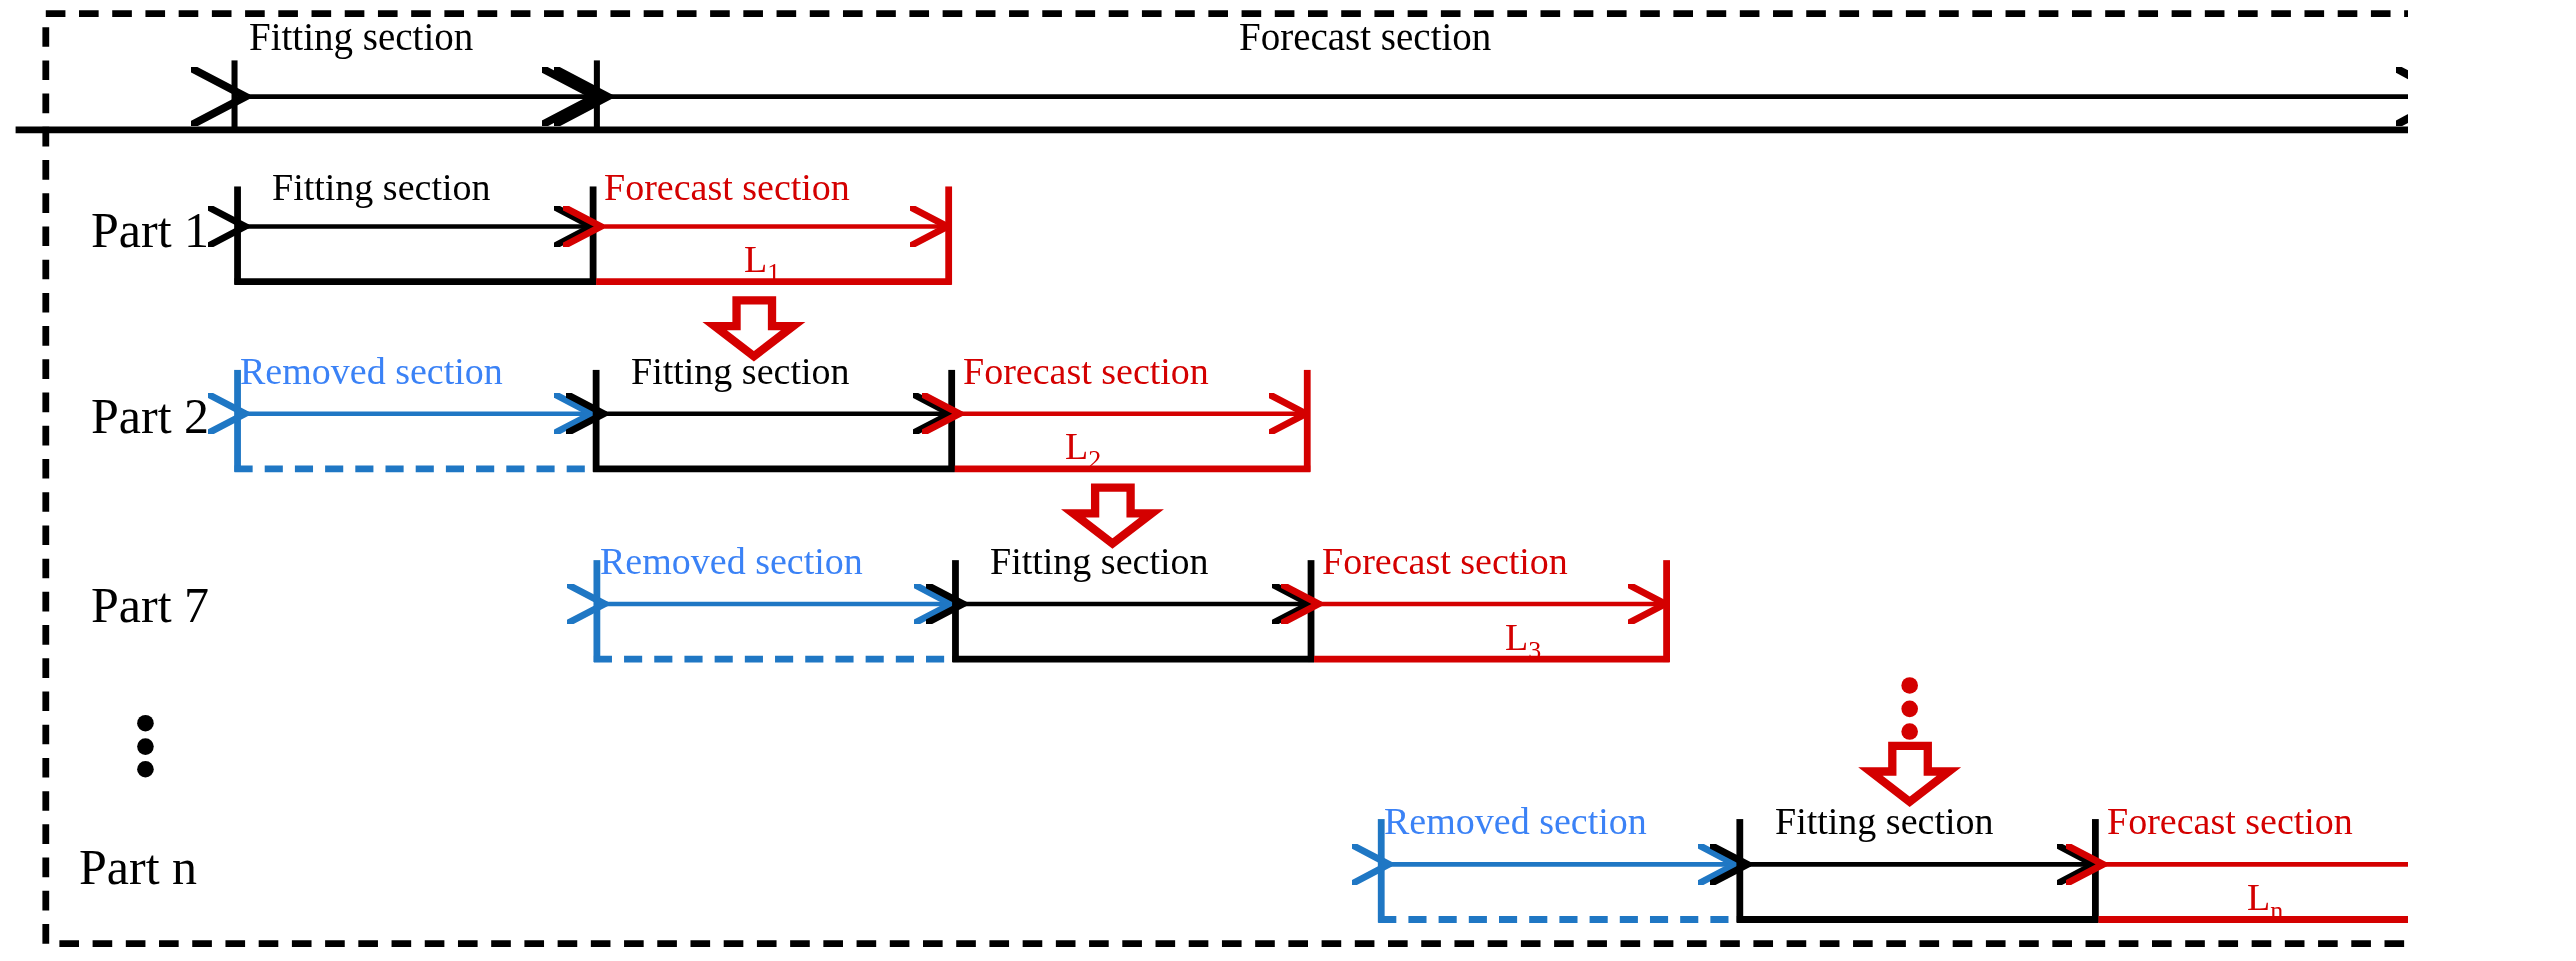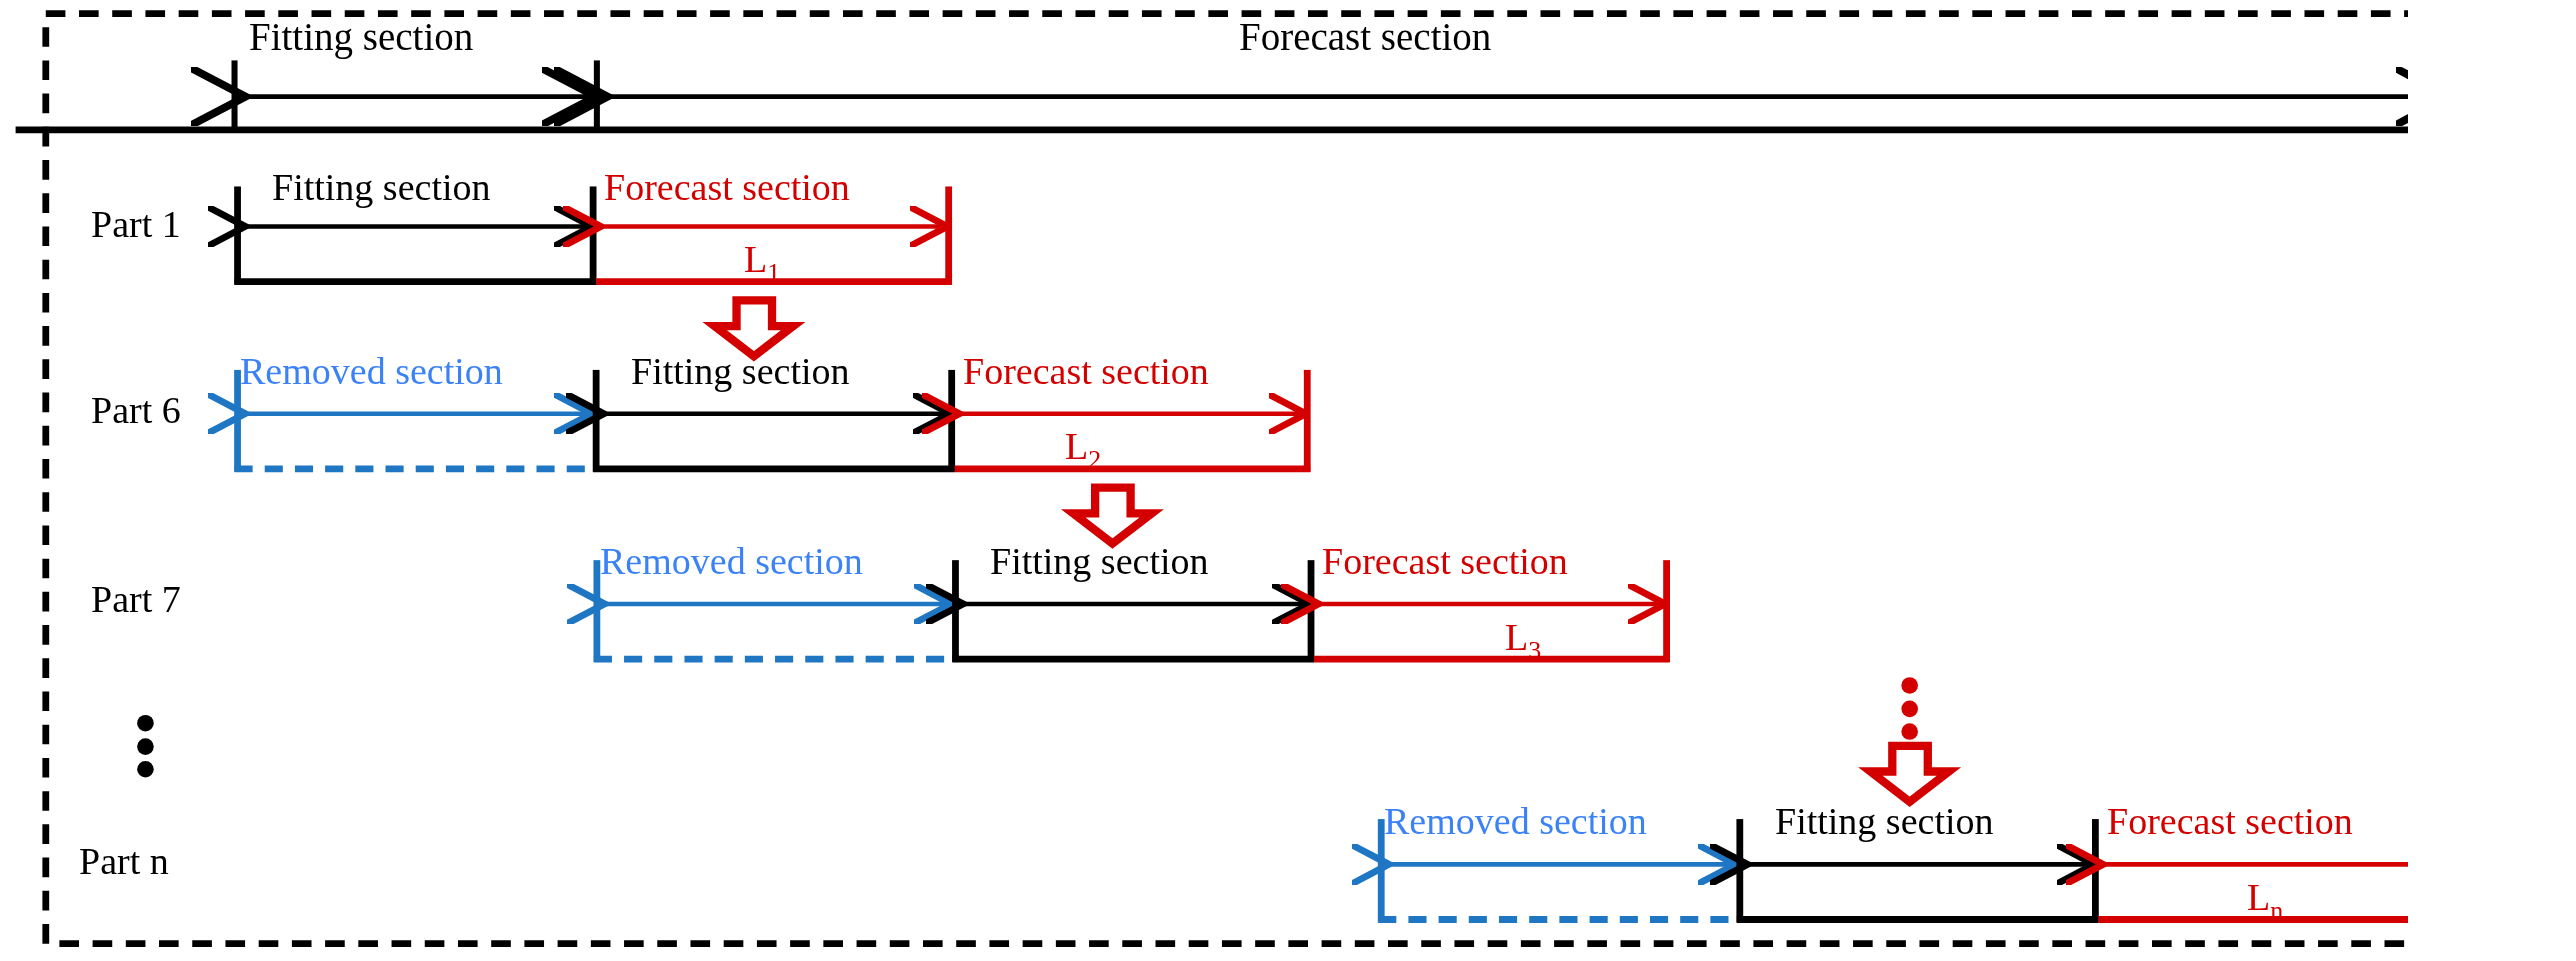--- a/index.html
+++ b/index.html
@@ -15,21 +15,21 @@
   .lbl{
     position:absolute;
     white-space:nowrap;
     font-family:"Liberation Serif", serif;
     line-height:1;
   }
   .lbl-black{color:#000000;}
   .lbl-red{color:#d40000;}
   .lbl-blue{color:#3b82f6;}
   .sec-label{font-size:38px;}
-  .part-label{font-size:38px;color:#000000;}
+  .part-label{font-size:50px;color:#000000;}
   .llabel{font-size:38px;}
   .llabel sub{font-size:26px;vertical-align:-0.35em;}
   .top-label{font-size:39px;}
 </style>
 </head>
 <body>
 
 <div id="stage">
 
   <svg width="2576" height="961" viewBox="0 0 3411 1273">
@@ -179,21 +179,21 @@
   </svg>
 
   <div class="lbl lbl-black top-label" style="left:249px; top:16.6px;">Fitting section</div>
   <div class="lbl lbl-black top-label" style="left:1239px; top:16.6px;">Forecast section</div>
 
   <div class="lbl part-label" style="left:91px; top:205px;">Part 1</div>
   <div class="lbl lbl-black sec-label" style="left:272px; top:168px;">Fitting section</div>
   <div class="lbl lbl-red sec-label" style="left:604px; top:168px;">Forecast section</div>
   <div class="lbl lbl-red llabel" style="left:744px; top:240px;"><span>L</span><sub>1</sub></div>
 
-  <div class="lbl part-label" style="left:91px; top:391px;">Part 6</div>
+  <div class="lbl part-label" style="left:91px; top:391px;">Part 2</div>
   <div class="lbl lbl-blue sec-label" style="left:240px; top:352px;">Removed section</div>
   <div class="lbl lbl-black sec-label" style="left:631px; top:352px;">Fitting section</div>
   <div class="lbl lbl-red sec-label" style="left:963px; top:352px;">Forecast section</div>
   <div class="lbl lbl-red llabel" style="left:1065px; top:427px;"><span>L</span><sub>2</sub></div>
 
   <div class="lbl part-label" style="left:91px; top:580px;">Part 7</div>
   <div class="lbl lbl-blue sec-label" style="left:600px; top:542px;">Removed section</div>
   <div class="lbl lbl-black sec-label" style="left:990px; top:542px;">Fitting section</div>
   <div class="lbl lbl-red sec-label" style="left:1322px; top:542px;">Forecast section</div>
   <div class="lbl lbl-red llabel" style="left:1462px; top:618px;margin-left:43px;"><span>L</span><sub>3</sub></div>

